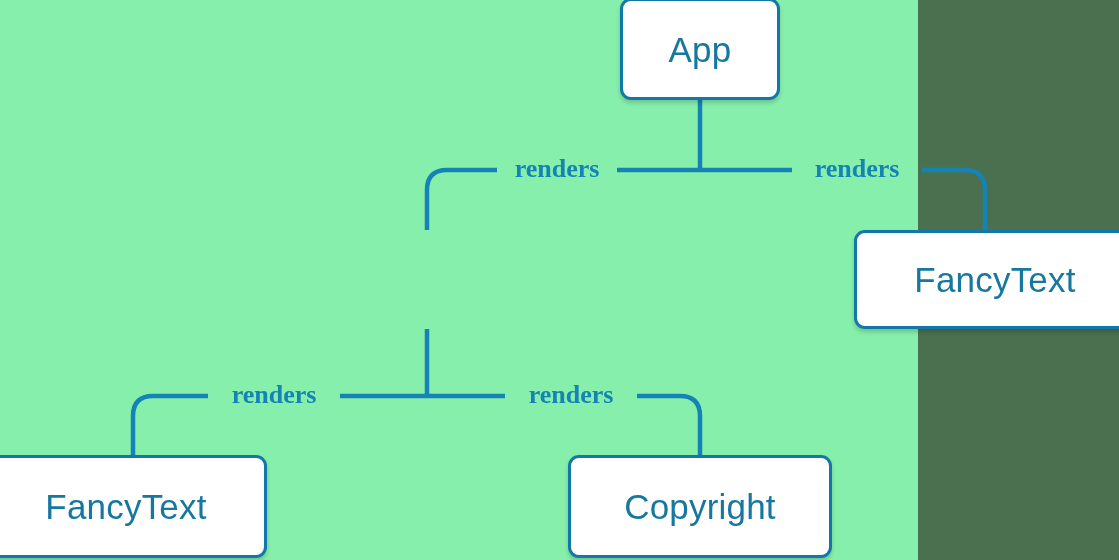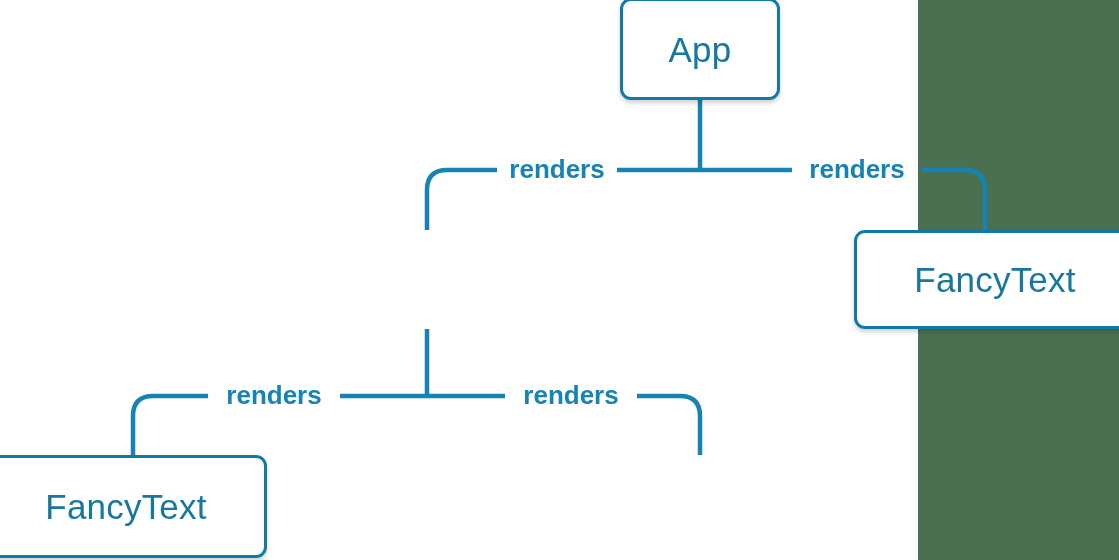--- a/index.html
+++ b/index.html
@@ -11,21 +11,21 @@
     width: 1119px;
     height: 560px;
     background: #4a7050;
     font-family: "Liberation Sans", "DejaVu Sans", sans-serif;
     overflow: hidden;
   }
   #diagram {
     position: relative;
     width: 918px;
     height: 560px;
-    background: #ffffff;
+    background: #86efac;
   }
   #edge-layer {
     position: absolute;
     left: 0;
     top: 0;
     width: 1119px;
     height: 560px;
   }
   .node {
     position: absolute;
@@ -48,20 +48,21 @@
   }
   .edge-label {
     position: absolute;
     color: #1583b5;
     font-size: 26px;
     font-weight: 600;
     line-height: 1;
     white-space: nowrap;
     transform: translate(-50%, -50%);
     z-index: 3;
+    font-family: Liberation Serif, serif;
   }
   #node-app        { left: 620px; top: -2px;  width: 160px; height: 102px; }
   #node-inspgen    { left: 196px; top: 230px; width: 462px; height: 99px;  }
   #node-fancy-right{ left: 854px; top: 230px; width: 282px; height: 99px;  }
   #node-fancy-left { left: -15px; top: 455px; width: 282px; height: 103px; }
   #node-copyright  { left: 568px; top: 455px; width: 264px; height: 103px; }
 </style>
 </head>
 <body>
 
@@ -98,20 +99,23 @@
 
 
   <div class="node" id="node-fancy-right">
     <span class="node-label">FancyText</span>
   </div>
 
   <div class="node" id="node-fancy-left">
     <span class="node-label">FancyText</span>
   </div>
 
+  <div class="node" id="node-copyright">
+    <span class="node-label">Copyright</span>
+  </div>
 
   <span class="edge-label" style="left:557px; top:169px;">renders</span>
 
   <span class="edge-label" style="left:857px; top:169px;">renders</span>
 
   <span class="edge-label" style="left:274px; top:395px;">renders</span>
 
   <span class="edge-label" style="left:571px; top:395px;">renders</span>
 
 </div>

